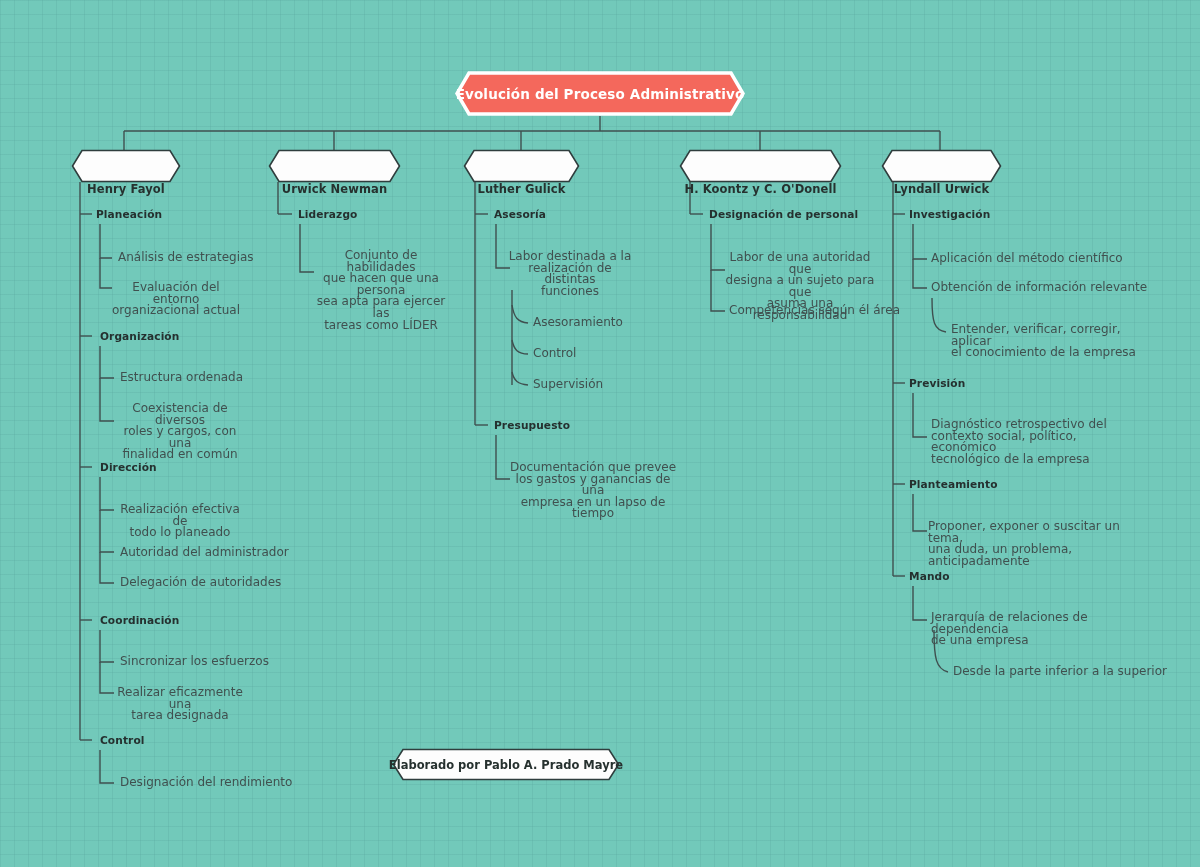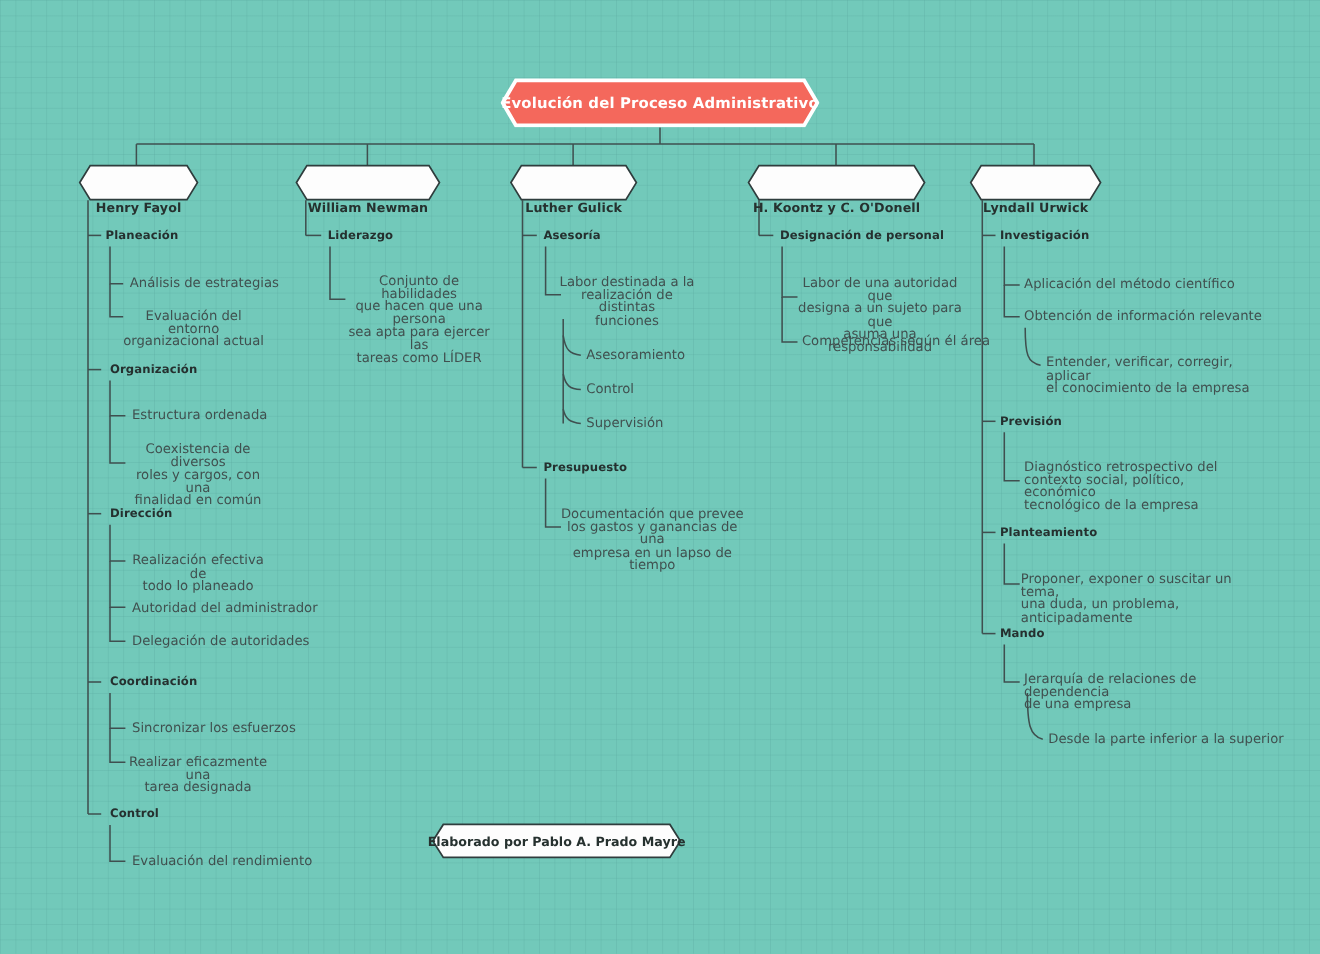--- a/index.html
+++ b/index.html
@@ -217,21 +217,21 @@
     <svg class="hexshape" viewBox="0 0 110 34" preserveAspectRatio="none">
       <polygon points="11,1.5 99,1.5 108.5,17 99,32.5 11,32.5 1.5,17" fill="#fdfdfd" stroke="#2f3d3d" stroke-width="1.6"></polygon>
     </svg>
     <span class="hexlabel">Henry Fayol</span>
   </div>
 
   <div class="hexnode branch-node" style="left:268px; top:149px; width:133px;">
     <svg class="hexshape" viewBox="0 0 133 34" preserveAspectRatio="none">
       <polygon points="11,1.5 122,1.5 131.5,17 122,32.5 11,32.5 1.5,17" fill="#fdfdfd" stroke="#2f3d3d" stroke-width="1.6"></polygon>
     </svg>
-    <span class="hexlabel">William Newman</span>
+    <span class="hexlabel">Urwick Newman</span>
   </div>
 
   <div class="hexnode branch-node" style="left:463px; top:149px; width:117px;">
     <svg class="hexshape" viewBox="0 0 117 34" preserveAspectRatio="none">
       <polygon points="11,1.5 106,1.5 115.5,17 106,32.5 11,32.5 1.5,17" fill="#fdfdfd" stroke="#2f3d3d" stroke-width="1.6"></polygon>
     </svg>
     <span class="hexlabel">Luther Gulick</span>
   </div>
 
   <div class="hexnode branch-node" style="left:679px; top:149px; width:163px;">
@@ -272,21 +272,21 @@
   <div class="txt leaf nowrap" style="left:120px; top:577px;">Delegación de autoridades</div>
 
   <div class="txt heading" style="left:100px; top:614px;">Coordinación</div>
   <div class="txt leaf nowrap" style="left:120px; top:656px;">Sincronizar los esfuerzos</div>
   <div class="txt leaf ctr" style="left:115px; top:687px; width:130px;">
     <div>Realizar eficazmente una</div>
     <div>tarea designada</div>
   </div>
 
   <div class="txt heading" style="left:100px; top:734px;">Control</div>
-  <div class="txt leaf nowrap" style="left:120px; top:777px;">Evaluación del rendimiento</div>
+  <div class="txt leaf nowrap" style="left:120px; top:777px;">Designación del rendimiento</div>
 
   <div class="txt heading" style="left:298px; top:208px;">Liderazgo</div>
   <div class="txt leaf ctr" style="left:315px; top:250px; width:132px;">
     <div>Conjunto de habilidades</div>
     <div>que hacen que una persona</div>
     <div>sea apta para ejercer las</div>
     <div>tareas como LÍDER</div>
   </div>
 
   <div class="txt heading" style="left:494px; top:208px;">Asesoría</div>

